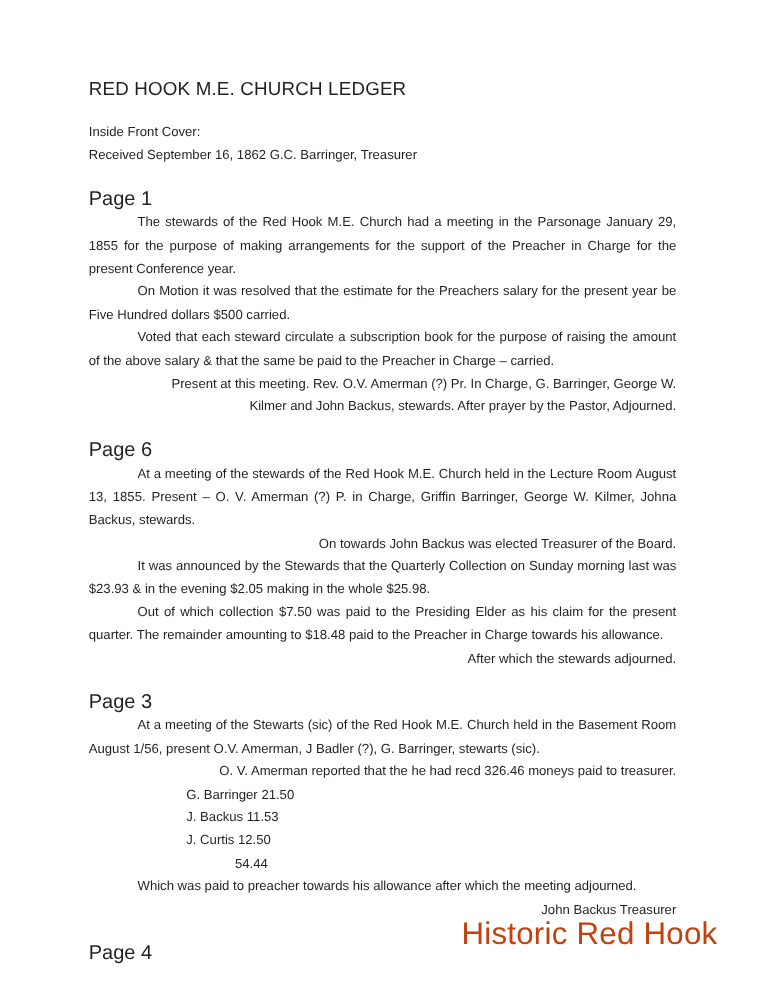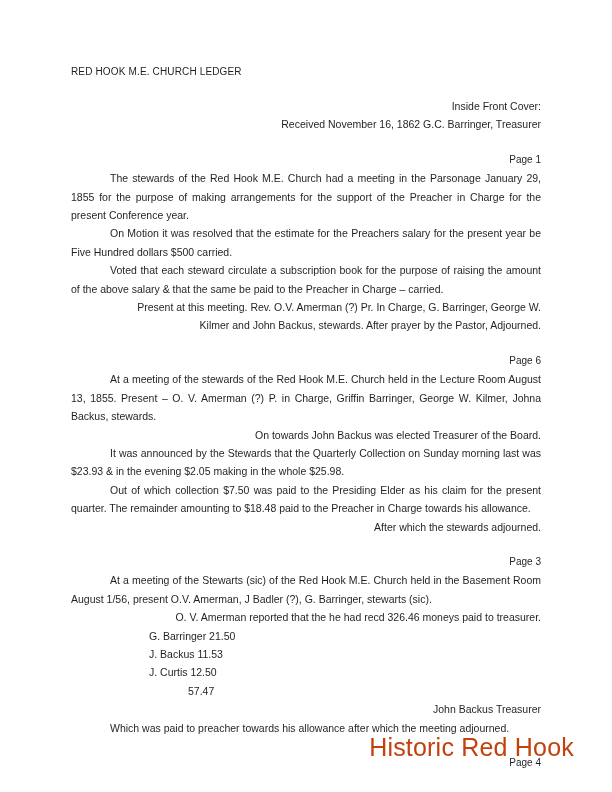--- a/index.html
+++ b/index.html
@@ -23,51 +23,50 @@
     height: 792px;
     background: #ffffff;
   }
   .content {
     position: absolute;
     left: 71px;
     top: 64px;
     width: 470px;
   }
   .doc-title {
-    font-size: 10px;
+    font-size: 15px;
     line-height: 16px;
     letter-spacing: 0.15px;
     margin: 0 0 17px 0;
   }
   .block {
     margin: 0 0 17px 0;
   }
   .line {
     font-size: 10.5px;
     line-height: 18.4px;
     margin: 0;
-    text-align: right;
+    text-align: left;
     white-space: pre-wrap;
   }
   .para {
     font-size: 10.5px;
     line-height: 18.4px;
     margin: 0;
     text-indent: 39px;
     text-align: justify;
     text-justify: inter-word;
   }
   .para-last {
     text-align: right;
   }
   .page-label {
-    font-size: 10px;
+    font-size: 16px;
     line-height: 18.4px;
     margin: 0;
-    text-align: right;
   }
   .ledger-line {
     font-size: 10.5px;
     line-height: 18.4px;
     margin: 0;
     padding-left: 78px;
   }
   .ledger-total {
     font-size: 10.5px;
     line-height: 18.4px;
@@ -89,21 +88,21 @@
 <body>
 
 <div class="page">
 
   <div class="content">
 
     <div class="doc-title">RED HOOK M.E. CHURCH LEDGER</div>
 
     <div class="block">
       <p class="line">Inside Front Cover:</p>
-      <p class="line">Received November 16, 1862 G.C. Barringer, Treasurer</p>
+      <p class="line">Received September 16, 1862 G.C. Barringer, Treasurer</p>
     </div>
 
     <div class="block">
       <p class="page-label">Page 1</p>
       <p class="para">The stewards of the Red Hook M.E. Church had a meeting in the Parsonage January 29, 1855 for the purpose of making arrangements for the support of the Preacher in Charge for the present Conference year.</p>
       <p class="para">On Motion it was resolved that the estimate for the Preachers salary for the present year be Five Hundred dollars $500 carried.</p>
       <p class="para">Voted that each steward circulate a subscription book for the purpose of raising the amount of the above salary &amp; that the same be paid to the Preacher in Charge – carried.</p>
       <p class="para para-last">Present at this meeting. Rev. O.V. Amerman (?) Pr. In Charge, G. Barringer, George W. Kilmer and John Backus, stewards. After prayer by the Pastor, Adjourned.</p>
     </div>
 
@@ -116,23 +115,23 @@
       <p class="para para-last">After which the stewards adjourned.</p>
     </div>
 
     <div class="block">
       <p class="page-label">Page 3</p>
       <p class="para">At a meeting of the Stewarts (sic) of the Red Hook M.E. Church held in the Basement Room August 1/56, present O.V. Amerman, J Badler (?), G. Barringer, stewarts (sic).</p>
       <p class="para para-last">O. V. Amerman reported that the he had recd 326.46 moneys paid to treasurer.</p>
       <p class="ledger-line">G. Barringer 21.50</p>
       <p class="ledger-line">J. Backus 11.53</p>
       <p class="ledger-line">J. Curtis 12.50</p>
-      <p class="ledger-total">57.47</p>
+      <p class="ledger-total">54.44</p>
+      <p class="para">Which was paid to preacher towards his allowance after which the meeting adjourned.</p>
       <p class="para para-last">John Backus Treasurer</p>
-      <p class="para">Which was paid to preacher towards his allowance after which the meeting adjourned.</p>
     </div>
 
     <div class="block">
       <p class="page-label">Page 4</p>
     </div>
 
   </div>
 
   <div class="watermark" style="color: #c2410c;">Historic Red Hook</div>
 

